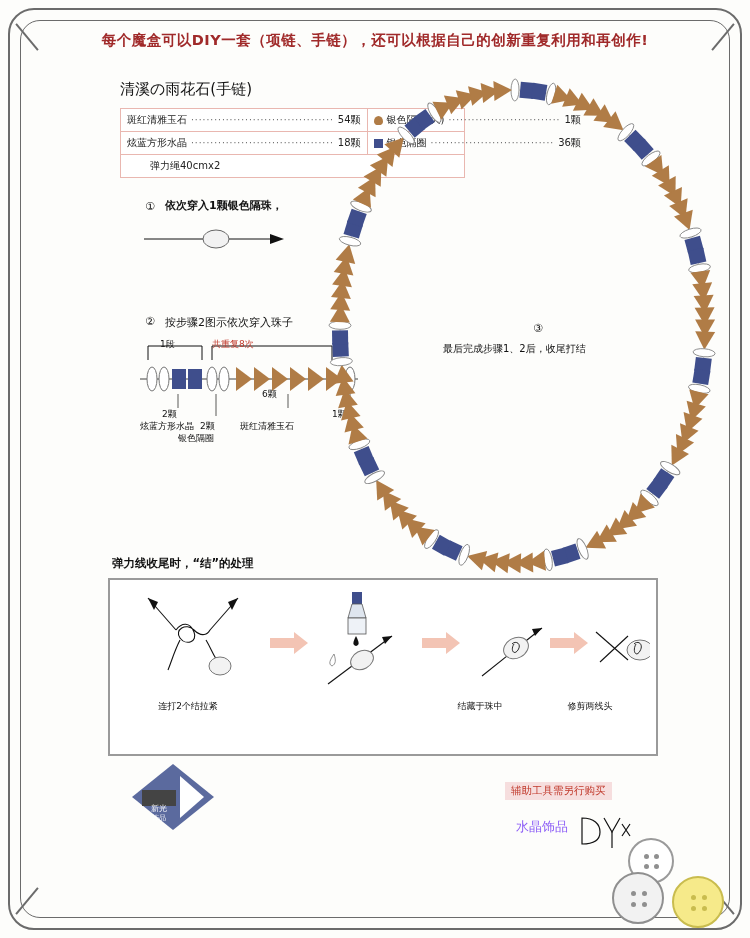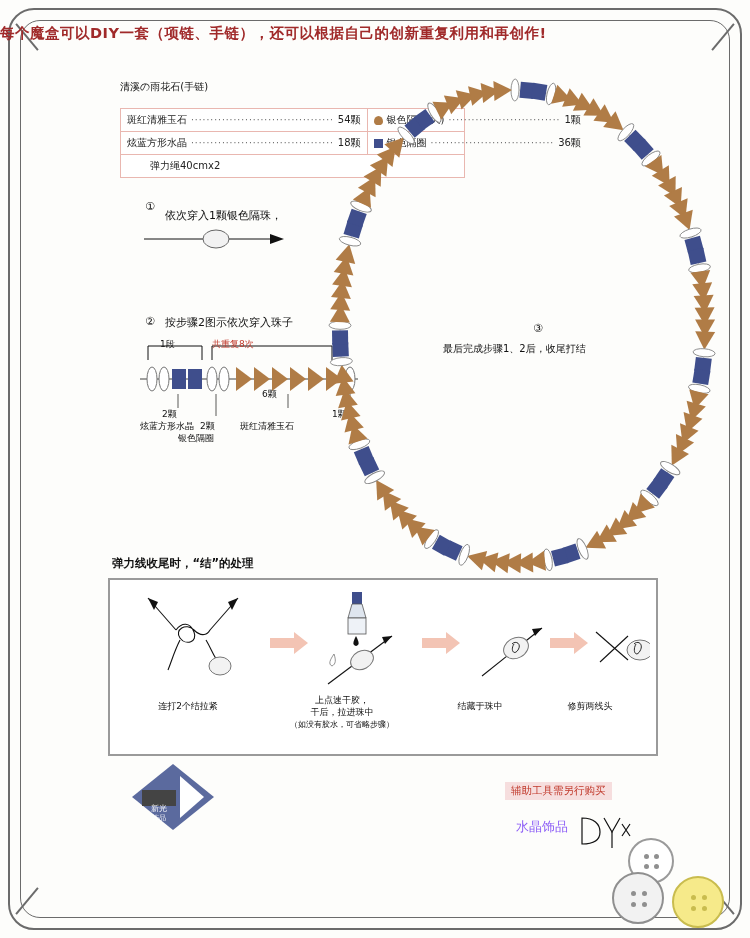--- a/index.html
+++ b/index.html
@@ -20,32 +20,32 @@
     border: 2px solid #6b6b6b;
     border-radius: 26px;
   }
   .border-outer { left:8px; top:8px; right:8px; bottom:8px; }
   .border-inner { left:20px; top:20px; right:20px; bottom:20px; border-width:1.5px; border-radius:20px;}
   .corner-slash {
     position:absolute; width:34px; height:2px; background:#6b6b6b;
   }
 
   .headline {
-    position:absolute; top:24px; left:0; width:100%;
-    text-align:left;
+    position:absolute; top:31px; left:0; width:100%;
+    text-align:center;
     font-size:14.5px;
     color:#a02a2a;
     font-weight:bold;
     letter-spacing:0.5px;
     font-family: "DejaVu Sans", "Liberation Sans", sans-serif;
   }
 
   .title {
     position:absolute; left:120px; top:80px;
-    font-size:10px; color:#111;
+    font-size:15px; color:#111;
   }
 
   
   .mat-table {
     position:absolute; left:120px; top:108px;
     width:345px;
     border:1px solid #e9b7b0;
     background:#fff;
     font-size:10px;
     color:#222;
@@ -147,21 +147,21 @@
       </div>
     </div>
     <div class="mat-row single">
       <div class="mat-cell">
         <span class="mat-label">弹力绳40cmx2</span>
       </div>
     </div>
   </div>
 
   <div class="step-text" style="left:145px; top:200px;">①</div>
-  <div class="step-text" style="left:165px; top:208px;">依次穿入1颗银色隔珠，</div>
+  <div class="step-text" style="left:165px; top:198px;font-weight:bold;">依次穿入1颗银色隔珠，</div>
 
   <svg class="abs" style="left:140px; top:222px;" width="150" height="34">
     <line x1="4" y1="17" x2="130" y2="17" stroke="#111" stroke-width="1"></line>
     <polygon points="130,12 144,17 130,22" fill="#111"></polygon>
     <ellipse cx="76" cy="17" rx="13" ry="9" fill="#f2f2f2" stroke="#666" stroke-width="1"></ellipse>
   </svg>
 
   <div class="step-text" style="left:145px; top:315px;">②</div>
   <div class="step-text" style="left:165px; top:315px;">按步骤2图示依次穿入珠子</div>
 
@@ -378,25 +378,20 @@
 
     <g transform="translate(466,0)">
       <path d="M12,44 L44,72" stroke="#111" stroke-width="1.1" fill="none"></path>
       <path d="M44,48 L16,74" stroke="#111" stroke-width="1.1" fill="none"></path>
       <ellipse cx="56" cy="62" rx="13" ry="10" fill="#f2f2f2" stroke="#777"></ellipse>
       <path d="M50,56 C54,52 60,56 56,63 C52,70 48,63 52,56" stroke="#111" stroke-width="0.9" fill="none"></path>
     </g>
   </svg>
 
   <div class="knot-label" style="left:128px; top:700px; width:120px;">连打2个结拉紧</div>
-  <div class="knot-label" style="left:282px; top:694px; width:120px;">
-    <span>上点速干胶，</span><br>
-    <span>干后，拉进珠中</span><br>
-    <span style="font-size:8px;">（如没有胶水，可省略步骤）</span>
-  </div>
   <div class="knot-label" style="left:430px; top:700px; width:100px;">结藏于珠中</div>
   <div class="knot-label" style="left:540px; top:700px; width:100px;">修剪两线头</div>
 
   <svg class="abs" style="left:130px; top:762px;" width="86" height="70">
     <polygon points="43,2 84,35 43,68 2,35" fill="#5b6a9e"></polygon>
     <polygon points="50,14 74,35 50,56" fill="#fff"></polygon>
     <rect x="12" y="28" width="34" height="16" fill="#444"></rect>
   </svg>
   <div class="logo-text" style="left:140px; top:788px; width:38px;">
     <span>新光</span><br>

